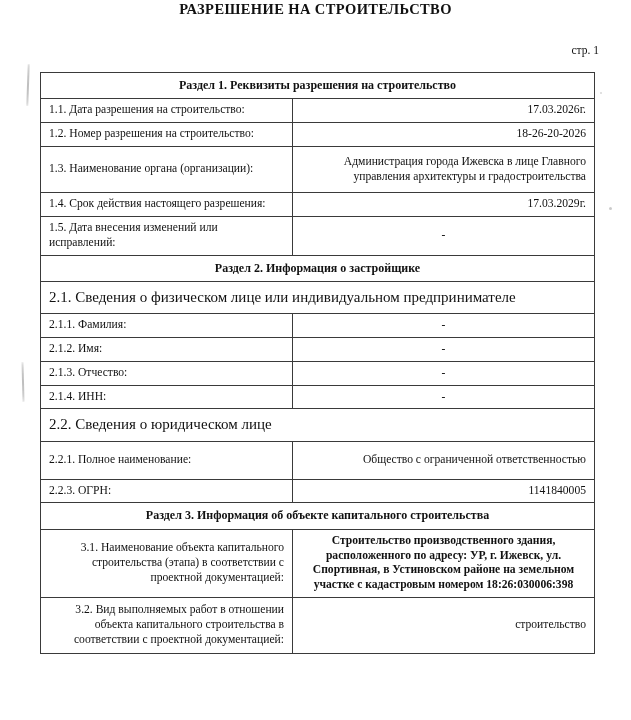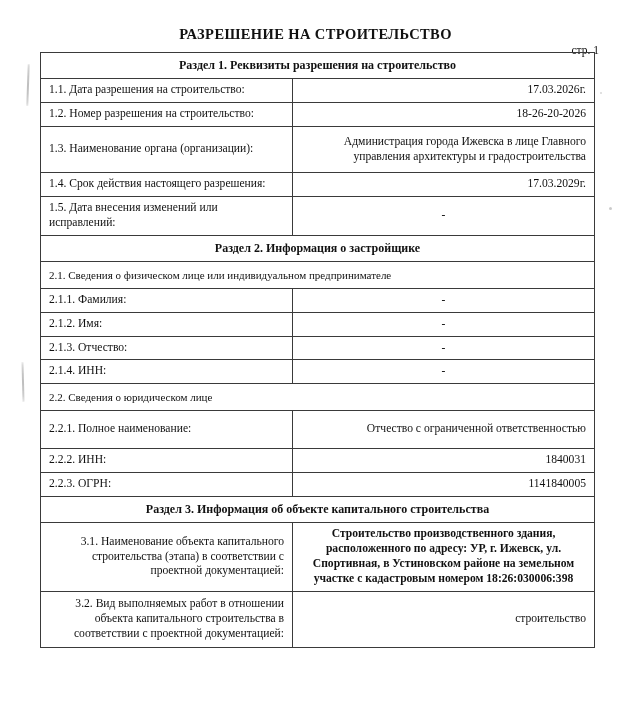--- a/index.html
+++ b/index.html
@@ -24,41 +24,41 @@
     border-radius: 50%;
     filter: blur(.4px);
   }
   .scan-mark.m1 { left: 27px; top: 64px;  width: 1.6px; height: 42px; transform: rotate(2deg); }
   .scan-mark.m2 { left: 22px; top: 362px; width: 1.8px; height: 40px; transform: rotate(-1.5deg); }
   .scan-mark.m3 { left: 609px; top: 207px; width: 3px;  height: 3px;  opacity: .45; }
   .scan-mark.m4 { left: 600px; top: 92px;  width: 2px;  height: 2px;  opacity: .35; }
 
   .doc-title {
     position: absolute;
-    top: 26px;
+    top: 1px;
     left: 0;
     width: 631px;
     text-align: center;
     font-size: 14.5px;
     font-weight: bold;
     letter-spacing: .4px;
   }
 
   .page-label {
     position: absolute;
     top: 44px;
     right: 32px;
     font-size: 11.5px;
     padding-left: 18px;
   }
 
   .permit-table {
     position: absolute;
     left: 40px;
-    top: 52px;
+    top: 72px;
     width: 554px;
     border-collapse: collapse;
     table-layout: fixed;
   }
   .permit-table td {
     border: 1px solid #3a3a3a;
     padding: 4px 8px;
     font-size: 11.6px;
     line-height: 1.28;
     vertical-align: middle;
@@ -69,21 +69,21 @@
   .col-value { width: 302px; }
 
   .section-head td {
     text-align: center;
     font-weight: bold;
     font-size: 12px;
     padding: 5px 6px;
   }
 
   .subsection td {
-    font-size: 11px;
+    font-size: 15px;
     padding: 6px 8px;
   }
 
   .val {
     text-align: right;
   }
   .val-dash {
     text-align: center;
     letter-spacing: 0;
   }
@@ -186,27 +186,23 @@
       <td class="val-dash">-</td>
     </tr>
 
 
     <tr class="subsection">
       <td colspan="2">2.2. Сведения о юридическом лице</td>
     </tr>
 
     <tr class="tall">
       <td class="label-bottom">2.2.1. Полное наименование:</td>
-      <td class="val value-top">Отчество с ограниченной ответственностью</td>
-    </tr>
-
-    <tr>
-      <td>2.2.2. ИНН:</td>
-      <td class="val">1840031</td>
-    </tr>
+      <td class="val value-top">Общество с ограниченной ответственностью</td>
+    </tr>
+
 
     <tr>
       <td>2.2.3. ОГРН:</td>
       <td class="val">1141840005</td>
     </tr>
 
     <tr class="section-head">
       <td colspan="2">Раздел 3. Информация об объекте капитального строительства</td>
     </tr>
 

